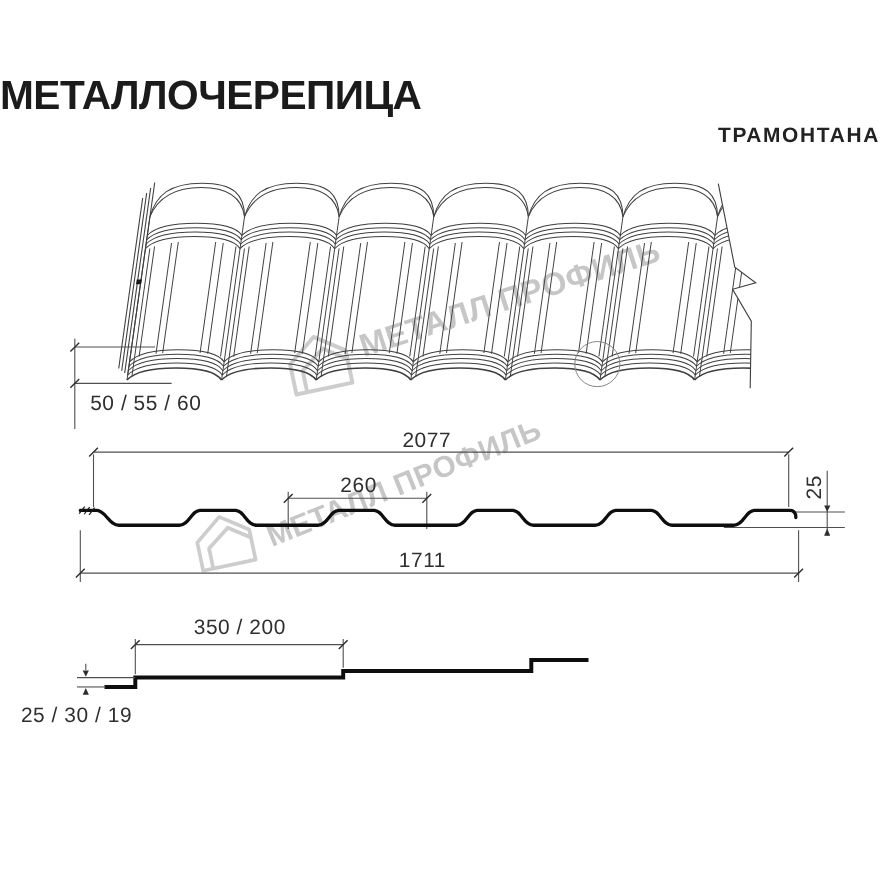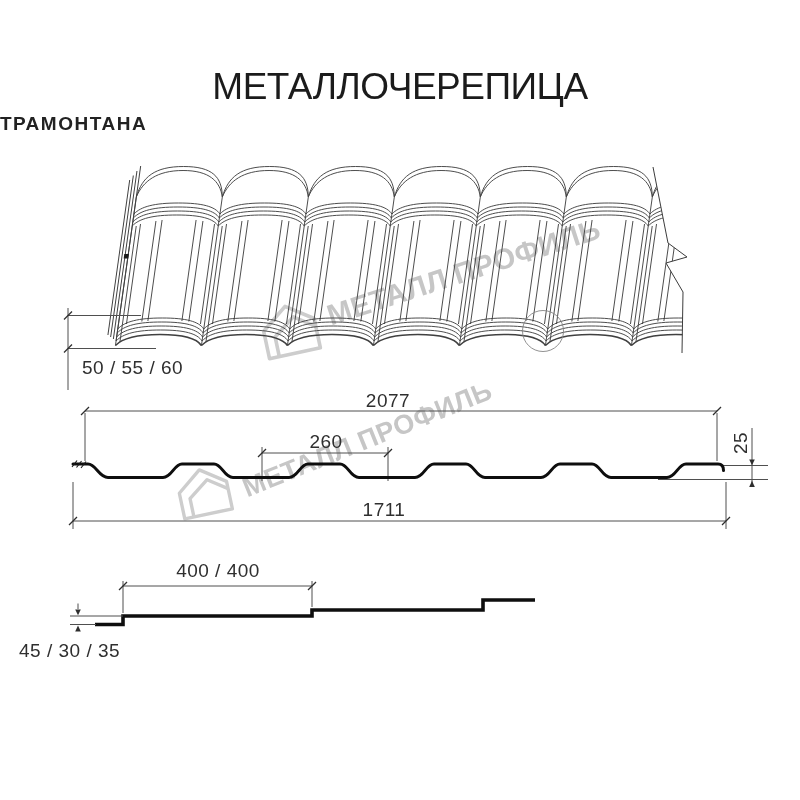--- a/index.html
+++ b/index.html
@@ -1,21 +1,21 @@
 <!DOCTYPE html>
 <html><head>
 <meta charset="utf-8">
 <style>
   html,body{margin:0;padding:0;background:#ffffff;}
   body{width:800px;height:800px;position:relative;overflow:hidden;
        font-family:"Liberation Sans",sans-serif;}
   .abs{position:absolute;text-align:right;}
-  .title{left:0;right:0;top:66px;text-align:center;font-size:37px;font-weight:400;
+  .title{left:0;right:0;top:66px;text-align:left;font-size:37px;font-weight:700;
          letter-spacing:-0.5px;color:#1b1b1b;white-space:nowrap;}
-  .subtitle{left:0;right:0;top:113px;text-align:left;font-size:19px;font-weight:600;
+  .subtitle{left:0;right:0;top:113px;text-align:right;font-size:19px;font-weight:600;
             letter-spacing:1.5px;color:#222;white-space:nowrap;}
   .dim{font-size:19px;color:#2f2f2f;letter-spacing:0.5px;white-space:nowrap;}
   .dim.c{text-align:center;}
   svg{position:absolute;left:0;overflow:visible;}
   .wm-text{position:absolute;font-size:29px;font-weight:700;color:#c6c6c6;
            letter-spacing:0.5px;white-space:nowrap;transform-origin:0 50%;}
   .wm2{font-size:27px;}
   .house{position:absolute;}
 </style>
 </head>
@@ -165,14 +165,14 @@
     <polygon points="75.2,609.5 80.8,609.5 78,615.2"></polygon>
     <polygon points="75.2,631.5 80.8,631.5 78,625.4"></polygon>
   </g>
 </svg>
 
 <div class="abs dim" style="left:82px;top:357px">50 / 55 / 60</div>
 <div class="abs dim c" style="left:358px;top:390px;width:60px">2077</div>
 <div class="abs dim c" style="left:306px;top:431px;width:40px">260</div>
 <div class="abs dim c" style="left:727px;top:432px;width:28px;transform:rotate(-90deg)">25</div>
 <div class="abs dim c" style="left:354px;top:499px;width:60px">1711</div>
-<div class="abs dim c" style="left:166px;top:560px;width:104px">400 / 400</div>
-<div class="abs dim" style="left:19px;top:640px">45 / 30 / 35</div>
+<div class="abs dim c" style="left:166px;top:560px;width:104px">350 / 200</div>
+<div class="abs dim" style="left:19px;top:640px">25 / 30 / 19</div>
 
 </body></html>

